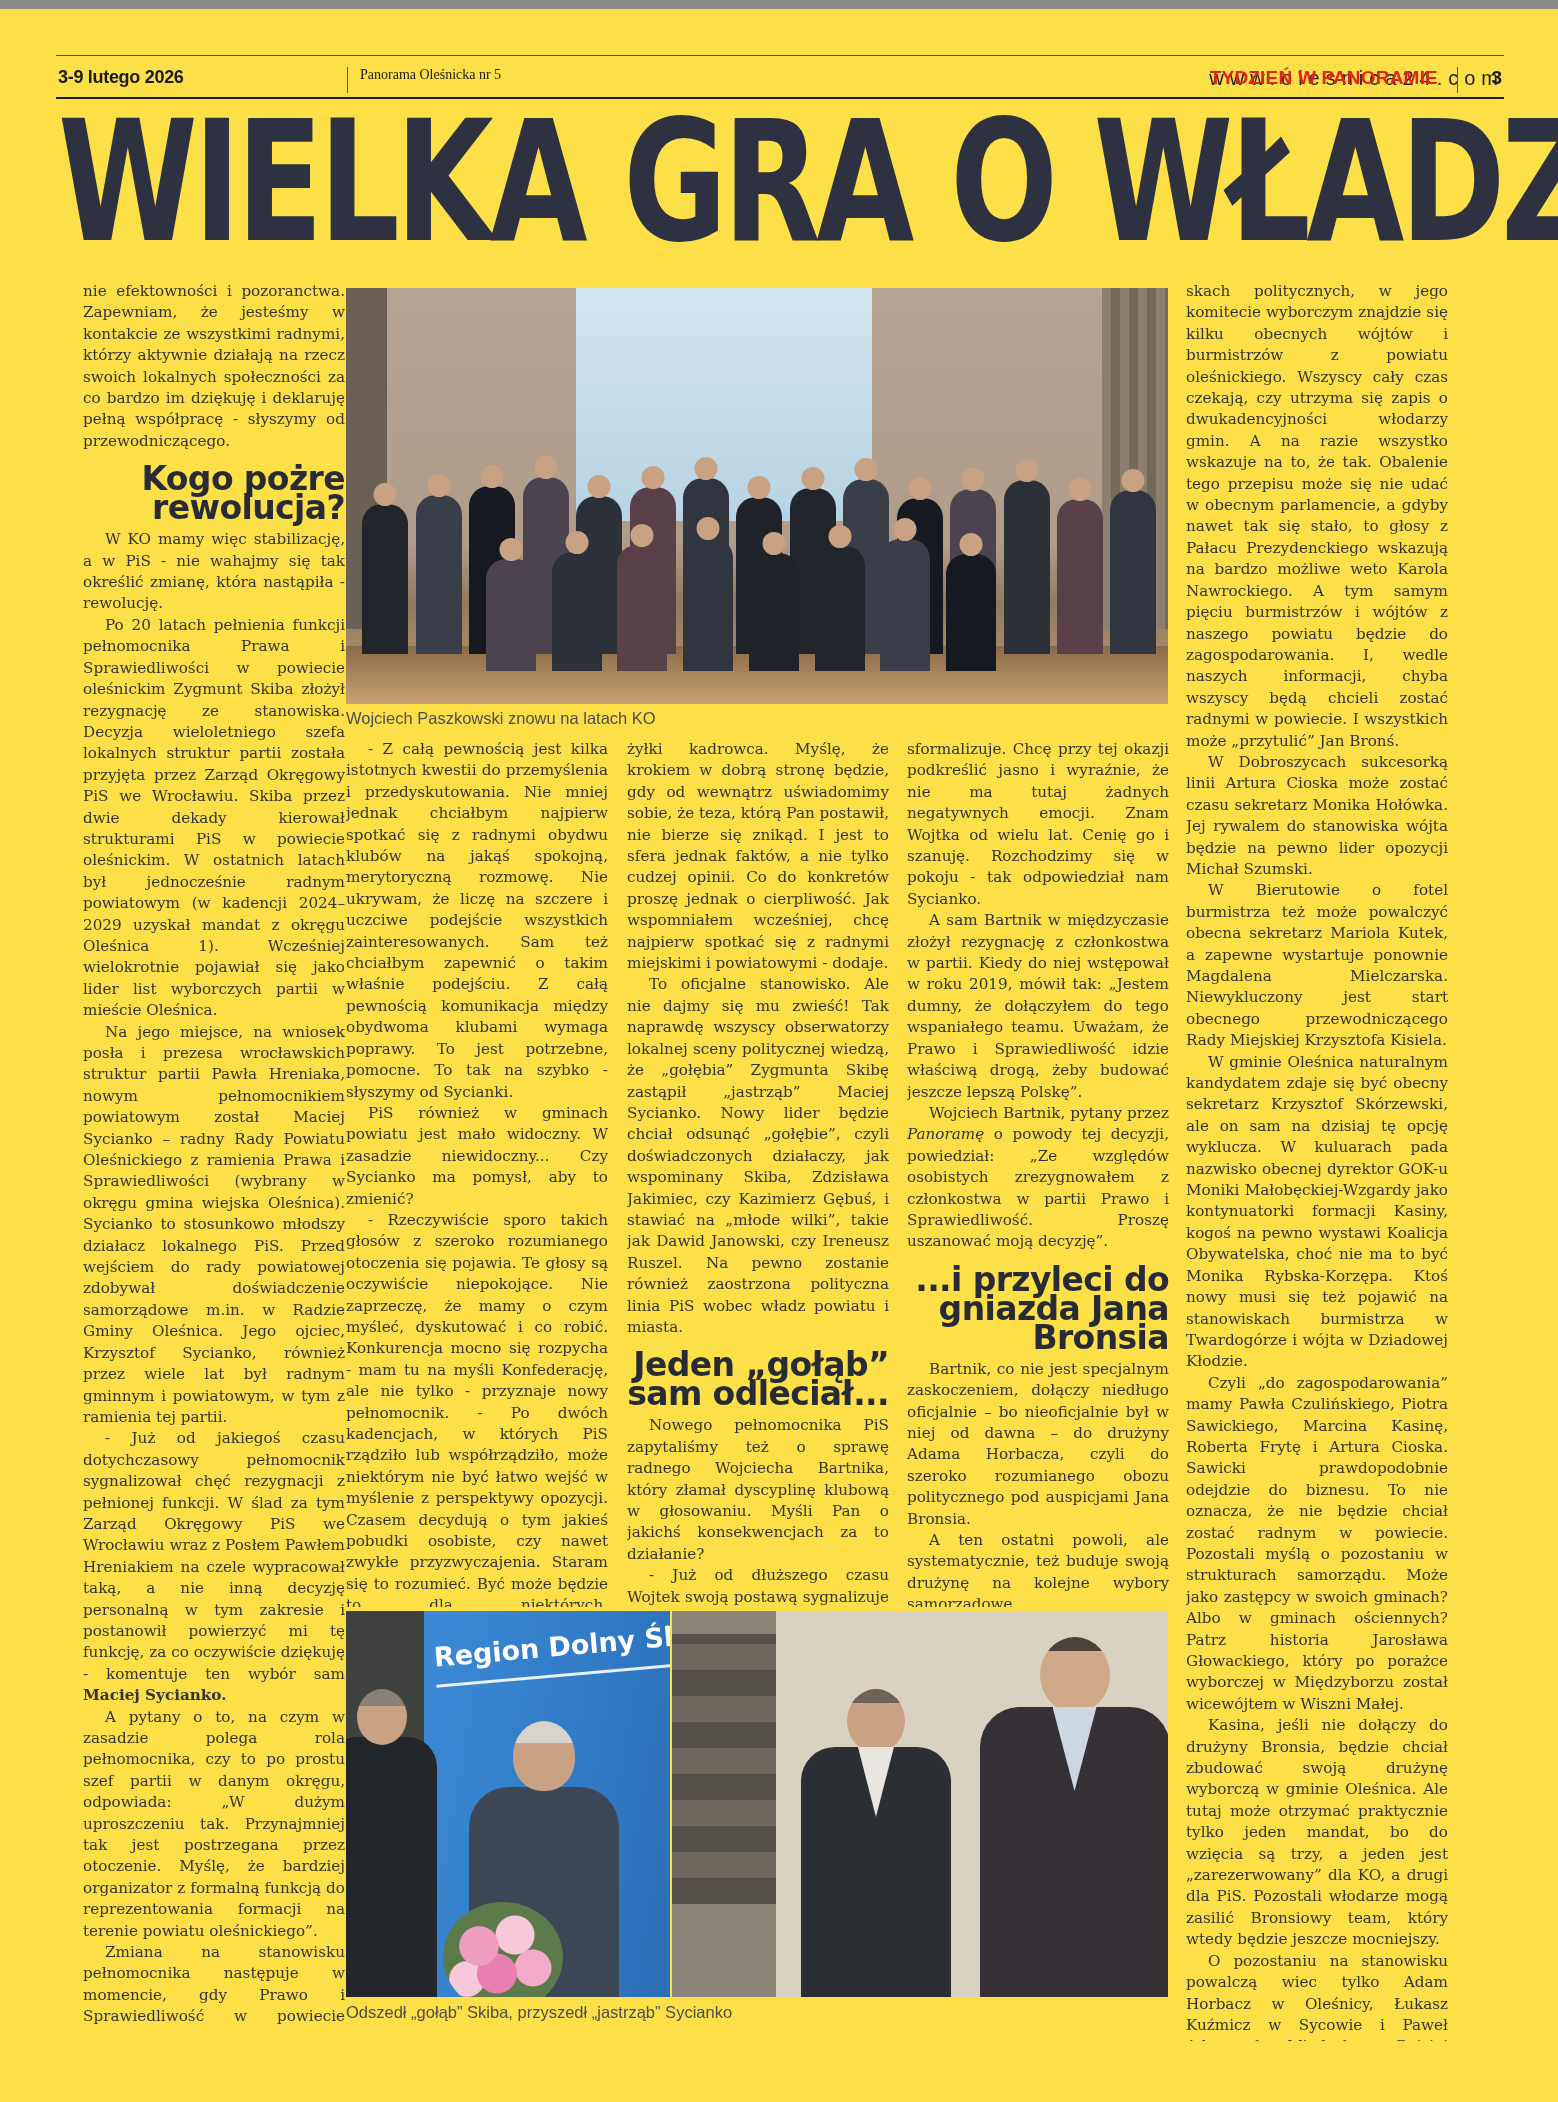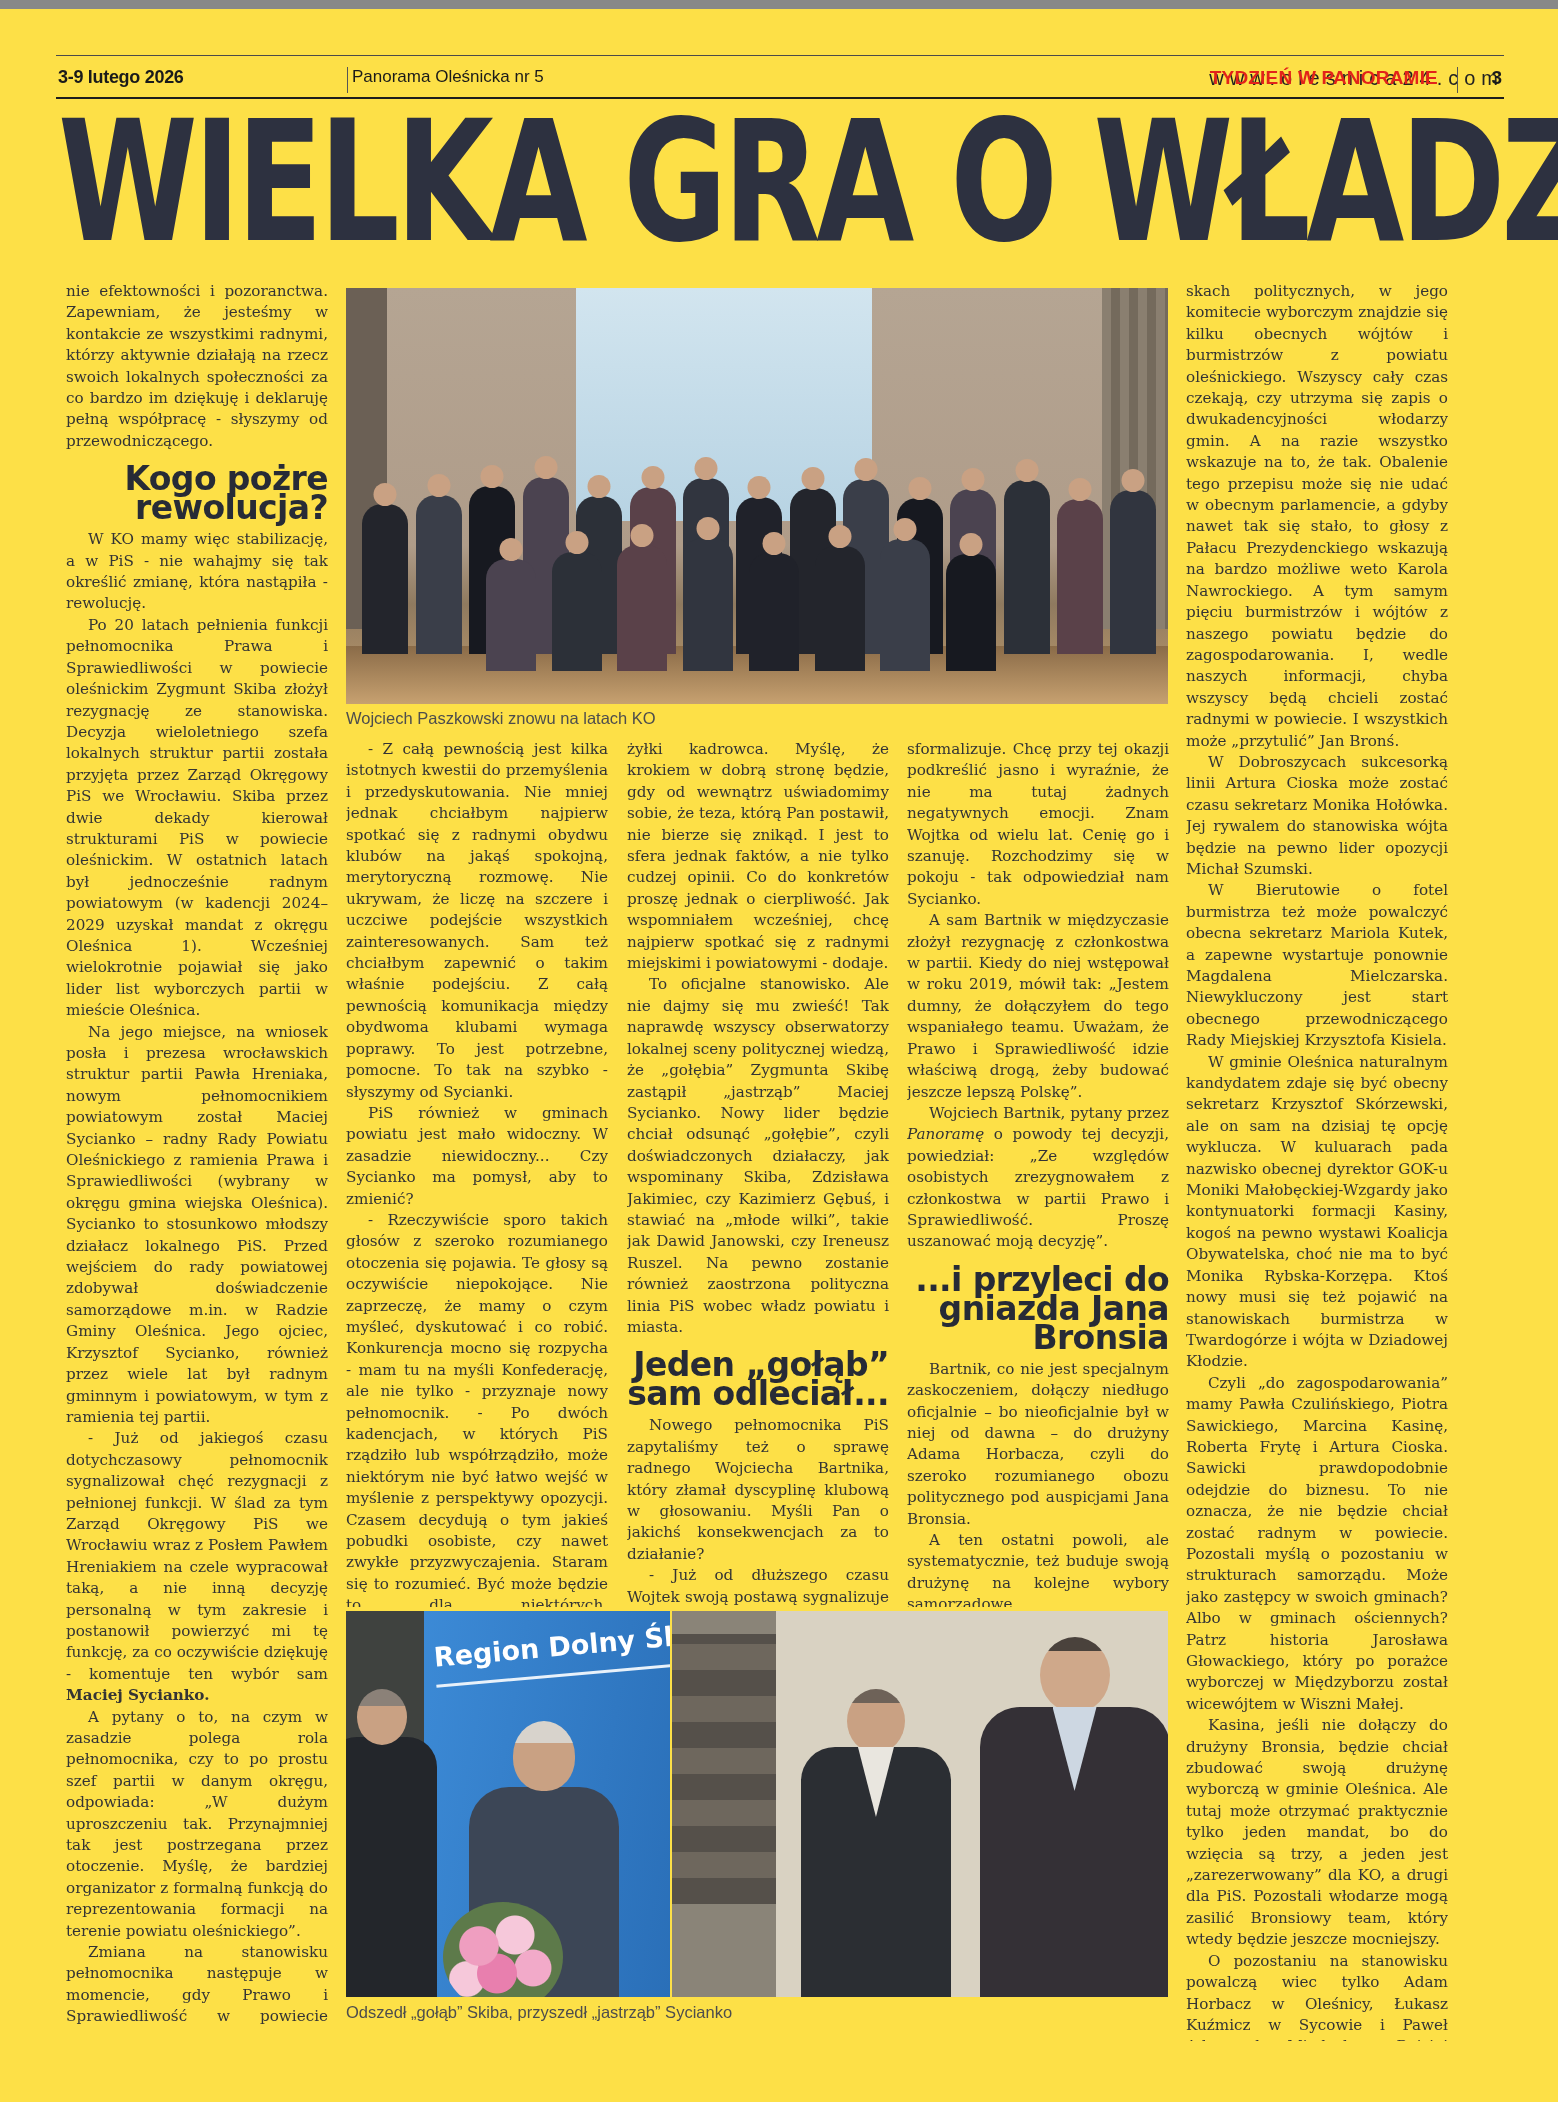--- a/index.html
+++ b/index.html
@@ -7,42 +7,42 @@
         font-family:"DejaVu Serif",serif;color:#333;overflow:hidden;}
 
   
   .rule-top{position:absolute;left:56px;top:46px;width:1448px;height:1px;background:#4a4a4a;}
   .rule-bottom{position:absolute;left:56px;top:88px;width:1448px;height:2px;background:#1d1d1d;}
   .header-row{position:absolute;left:56px;top:50px;width:1448px;height:36px;
               font-family:"Liberation Sans","DejaVu Sans",sans-serif;color:#1a1a1a;}
   .header-row > span{position:absolute;top:8px;}
   .h-date{left:2px;font-size:18px;font-weight:bold;letter-spacing:-0.3px;}
   .h-div1{left:291px;top:4px;width:1px;height:26px;background:#555;position:absolute;}
-  .h-issue{left:296px;font-size:17px;}
+  .h-issue{left:304px;font-size:14px;font-family:Liberation Serif, serif;}
   .h-site{left:0;width:100%;text-align:right;font-size:20px;letter-spacing:6px;color:#222;}
   .h-section{right:66px;font-size:19px;font-weight:bold;letter-spacing:0.2px;}
   .h-div2{right:46px;top:4px;width:1px;height:26px;background:#555;position:absolute;}
   .h-num{right:2px;font-size:19px;font-weight:bold;}
 
   
   .headline{position:absolute;left:58px;top:92px;width:1448px;height:156px;overflow:visible;}
   .headline span{display:inline-block;white-space:nowrap;
       font-family:"DejaVu Sans","Liberation Sans",sans-serif;font-weight:bold;
       font-size:150px;line-height:150px;letter-spacing:-5px;color:#2d3140;
       transform:scale(0.845,1.12);transform-origin:0 18%;}
 
   
   .col{position:absolute;width:262px;text-align:justify;font-size:15.2px;line-height:21.4px;
        color:#343434;overflow:hidden;}
   .col p{margin:0;}
   .col p.ind{text-indent:22px;}
   .col h3{font-family:"DejaVu Sans","Liberation Sans",sans-serif;font-weight:bold;
           font-size:33px;line-height:29px;color:#272b36;margin:12px 0 7px;text-align:right;
           letter-spacing:-0.6px;}
-  #col-0{left:66px;top:272px;height:1744px;}
+  #col-0{left:83px;top:272px;height:1744px;}
   #col-1{left:346px;top:730px;height:868px;}
   #col-2{left:627px;top:730px;height:868px;}
   #col-3{left:907px;top:730px;height:868px;}
   #col-4{left:1186px;top:272px;height:1760px;}
 
   
   .caption{position:absolute;font-family:"Liberation Sans","DejaVu Sans",sans-serif;
            font-size:16.5px;color:#4d4d4d;}
   #caption-top{left:346px;top:700px;width:822px;}
   #caption-bottom{left:346px;top:1994px;width:822px;}

